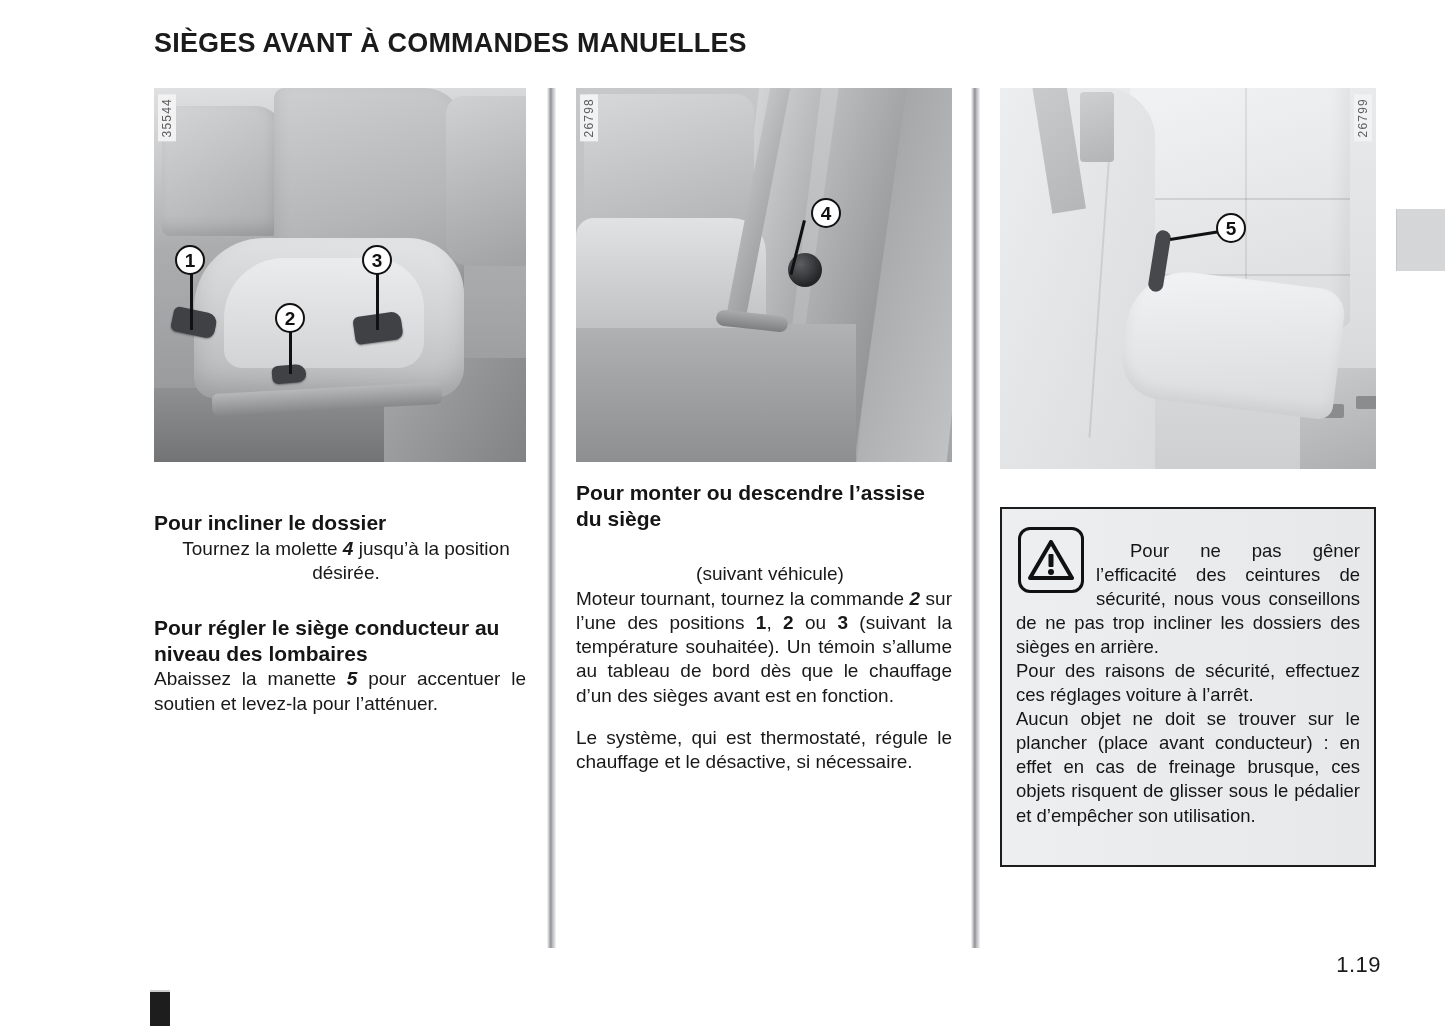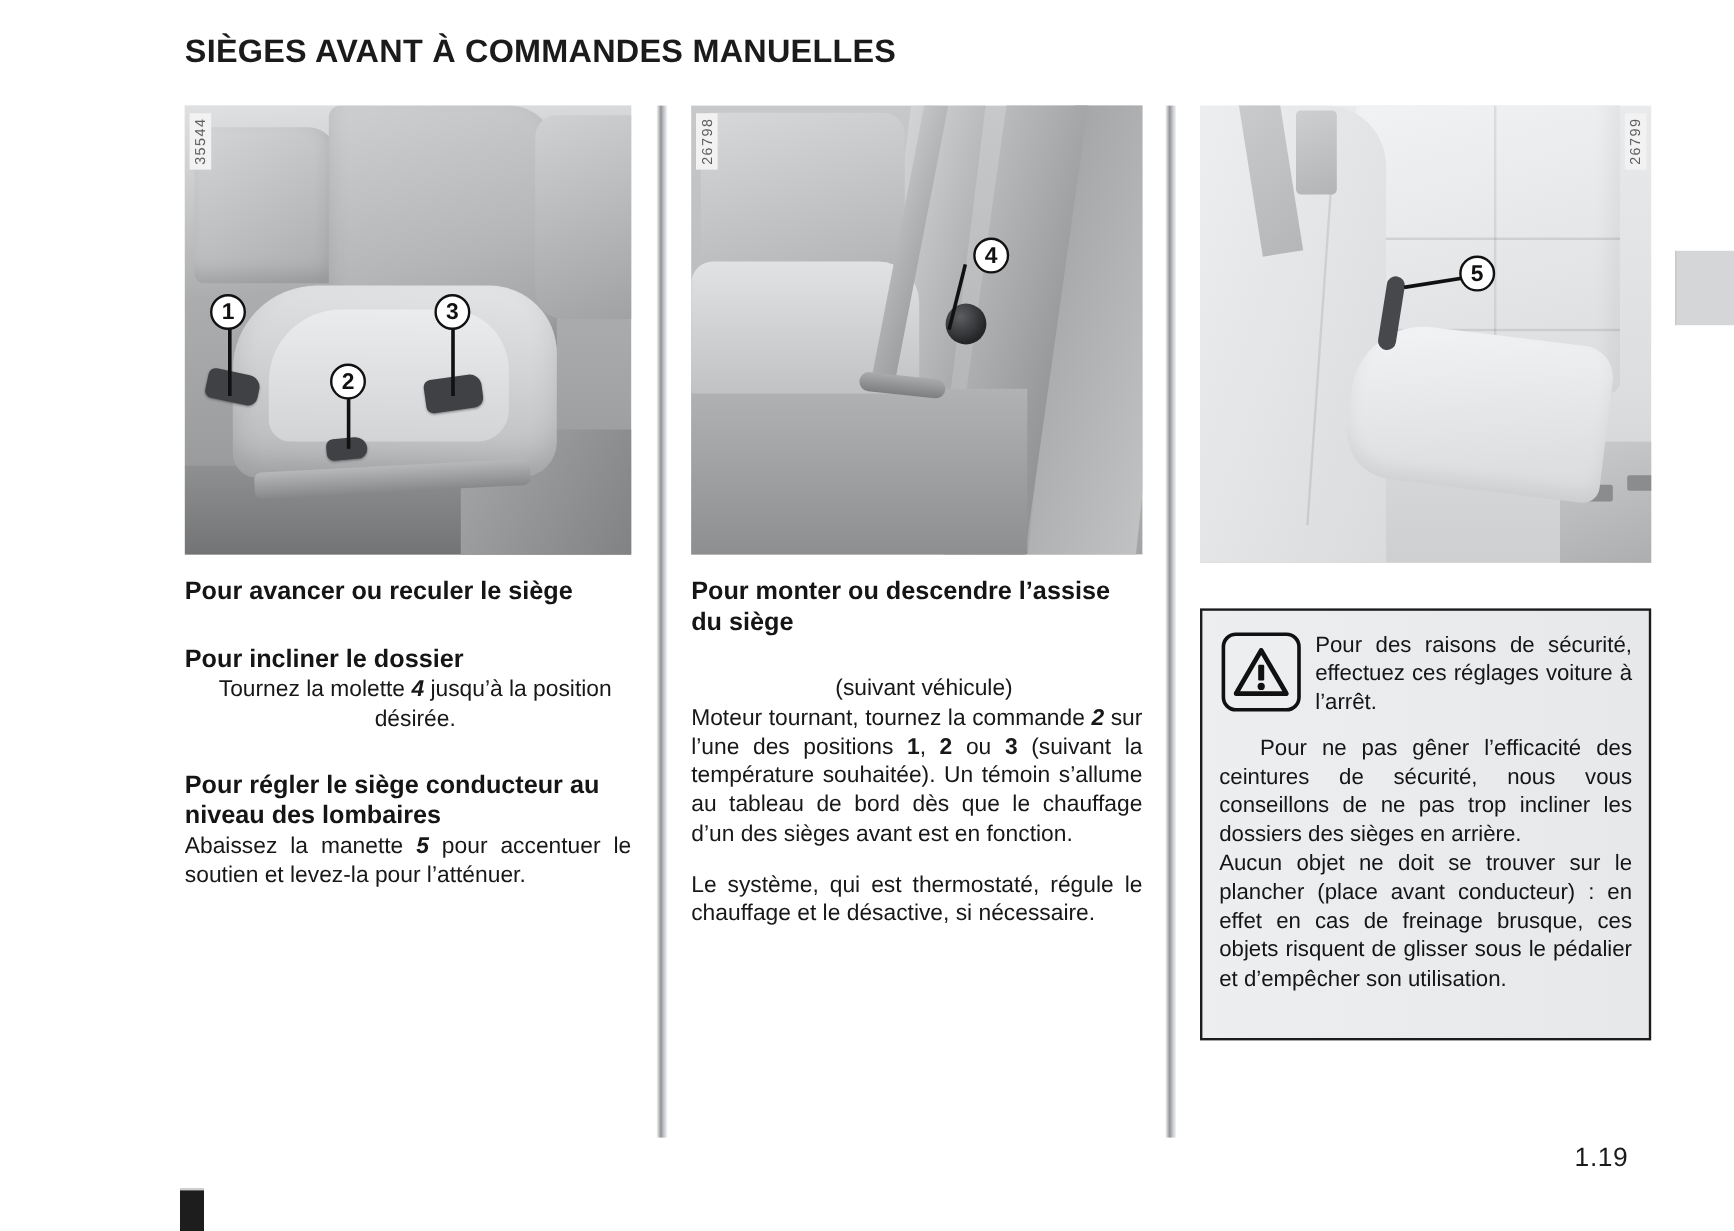--- a/index.html
+++ b/index.html
@@ -62,21 +62,21 @@
     bottom: 0px;
     width: 20px;
     height: 34px;
     background: #1d1d1d;
     border-top: 2px solid #cfcfcf;
   }
 
   
   .page-number {
     position: absolute;
-    right: 88px;
+    right: 64px;
     top: 952px;
     font-size: 22px;
     color: #1b1b1b;
     letter-spacing: 0.5px;
   }
 
   
   .col {
     position: absolute;
     top: 88px;
@@ -390,21 +390,20 @@
       <div class="callout" style="left:21px; top:157px;">1</div>
 
       <div class="leader" style="left:135px; top:244px; width:2.5px; height:42px;"></div>
       <div class="callout" style="left:121px; top:215px;">2</div>
 
       <div class="leader" style="left:222px; top:186px; width:2.5px; height:56px;"></div>
       <div class="callout" style="left:208px; top:157px;">3</div>
     </div>
 
     <div class="body-text">
-      <h2 class="sec">Pour avancer ou reculer le siège</h2>
 
       <div class="gap-lg"></div>
 
       <h2 class="sec">Pour incliner le dossier</h2>
       <p class="para left-align"><span>Tournez la molette </span><b class="num">4</b><span> jusqu’à la position désirée.</span></p>
 
       <div class="gap-lg"></div>
 
       <h2 class="sec">Pour régler le siège conducteur au niveau des lombaires</h2>
       <p class="para"><span>Abaissez la manette </span><b class="num">5</b><span> pour accentuer le soutien et levez-la pour l’atténuer.</span></p>
@@ -466,19 +465,19 @@
     </div>
 
     <div class="warn-box">
       <div class="warn-icon">
         <svg width="46" height="40" viewBox="0 0 46 40" aria-hidden="true">
           <path d="M23 2 L44 38 L2 38 Z" fill="none" stroke="#111" stroke-width="4" stroke-linejoin="round"></path>
           <rect x="20.5" y="14" width="5" height="13" fill="#111" rx="1"></rect>
           <circle cx="23" cy="32" r="3" fill="#111"></circle>
         </svg>
       </div>
+      <p class="warn-p indent">Pour ne pas gêner l’efficacité des ceintures de sécurité, nous vous conseillons de ne pas trop incliner les dossiers des sièges en arrière.</p>
       <p class="warn-p">Pour des raisons de sécurité, effectuez ces réglages voiture à l’arrêt.</p>
-      <p class="warn-p indent">Pour ne pas gêner l’efficacité des ceintures de sécurité, nous vous conseillons de ne pas trop incliner les dossiers des sièges en arrière.</p>
       <p class="warn-p third">Aucun objet ne doit se trouver sur le plancher (place avant conducteur) : en effet en cas de freinage brusque, ces objets risquent de glisser sous le pédalier et d’empêcher son utilisation.</p>
     </div>
   </div>
 
 </div>
 
 </body></html>

